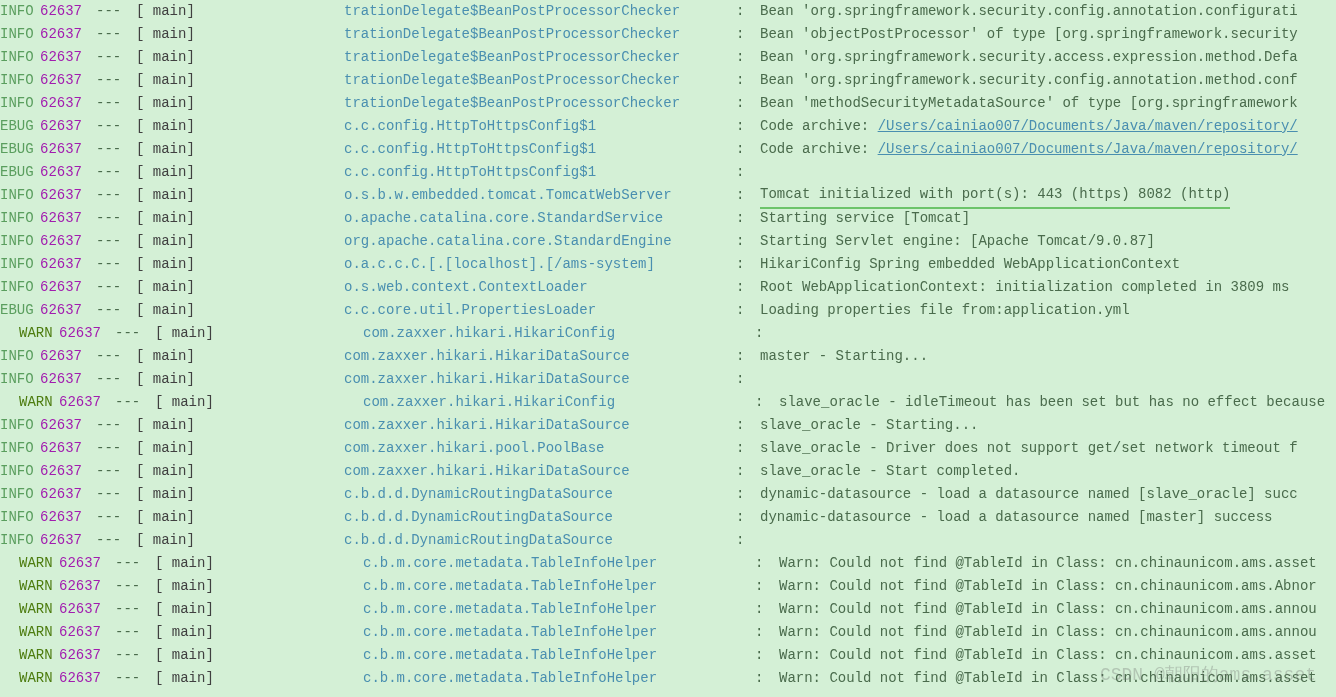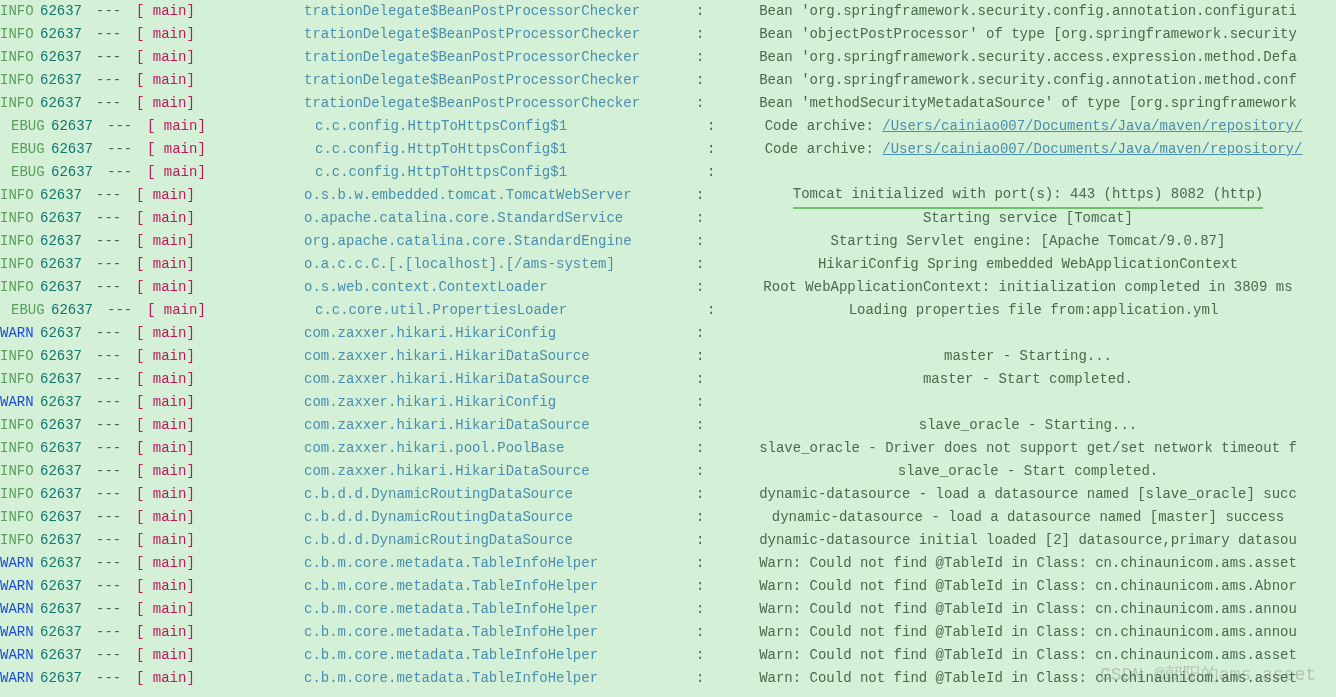--- a/index.html
+++ b/index.html
@@ -23,55 +23,55 @@
       height: 23px;
       align-items: center;
       position: relative;
     }
     .level {
       color: #5a9e5e;
       width: 40px;
       flex-shrink: 0;
     }
     .level.warn {
-      color: #1d4ed8;
+      color: #4d7c0f;
+      margin-left: 19px;
     }
     .level.debug {
       color: #5a9e5e;
-      margin-left: 11px;
     }
     .pid {
-      color: #0f766e;
+      color: #a21caf;
       width: 56px;
       flex-shrink: 0;
     }
     .dash {
       color: #4a6b4c;
       width: 40px;
       flex-shrink: 0;
     }
     .thread {
-      color: #be185d;
+      color: #404040;
       width: 168px;
       flex-shrink: 0;
     }
     .logger {
       color: #4a8fb0;
       width: 392px;
       flex-shrink: 0;
+      margin-left: 40px;
     }
     .colon {
       color: #4a6b4c;
       width: 24px;
       flex-shrink: 0;
     }
     .message {
       color: #4a6b4c;
       flex-grow: 1;
-      text-align: center;
     }
     .link {
       color: #4a8fb0;
       text-decoration: underline;
     }
     .underlined-msg {
       border-bottom: 2px solid #6cc46a;
       display: inline-block;
       padding-bottom: 1px;
     }
@@ -230,29 +230,29 @@
       <span class="colon">: </span>
       <span class="message">master - Starting...</span>
     </div>
     <div class="log-line">
       <span class="level ">INFO</span>
       <span class="pid">62637</span>
       <span class="dash">---</span>
       <span class="thread">[           main]</span>
       <span class="logger">com.zaxxer.hikari.HikariDataSource</span>
       <span class="colon">: </span>
-      <span class="message">master - Start completed.</span>
     </div>
     <div class="log-line">
       <span class="level warn">WARN</span>
       <span class="pid">62637</span>
       <span class="dash">---</span>
       <span class="thread">[           main]</span>
       <span class="logger">com.zaxxer.hikari.HikariConfig</span>
       <span class="colon">: </span>
+      <span class="message">slave_oracle - idleTimeout has been set but has no effect because</span>
     </div>
     <div class="log-line">
       <span class="level ">INFO</span>
       <span class="pid">62637</span>
       <span class="dash">---</span>
       <span class="thread">[           main]</span>
       <span class="logger">com.zaxxer.hikari.HikariDataSource</span>
       <span class="colon">: </span>
       <span class="message">slave_oracle - Starting...</span>
     </div>
@@ -292,21 +292,20 @@
       <span class="colon">: </span>
       <span class="message">dynamic-datasource - load a datasource named [master] success</span>
     </div>
     <div class="log-line">
       <span class="level ">INFO</span>
       <span class="pid">62637</span>
       <span class="dash">---</span>
       <span class="thread">[           main]</span>
       <span class="logger">c.b.d.d.DynamicRoutingDataSource</span>
       <span class="colon">: </span>
-      <span class="message">dynamic-datasource initial loaded [2] datasource,primary datasou</span>
     </div>
     <div class="log-line">
       <span class="level warn">WARN</span>
       <span class="pid">62637</span>
       <span class="dash">---</span>
       <span class="thread">[           main]</span>
       <span class="logger">c.b.m.core.metadata.TableInfoHelper</span>
       <span class="colon">: </span>
       <span class="message">Warn: Could not find @TableId in Class: cn.chinaunicom.ams.asset</span>
     </div>

